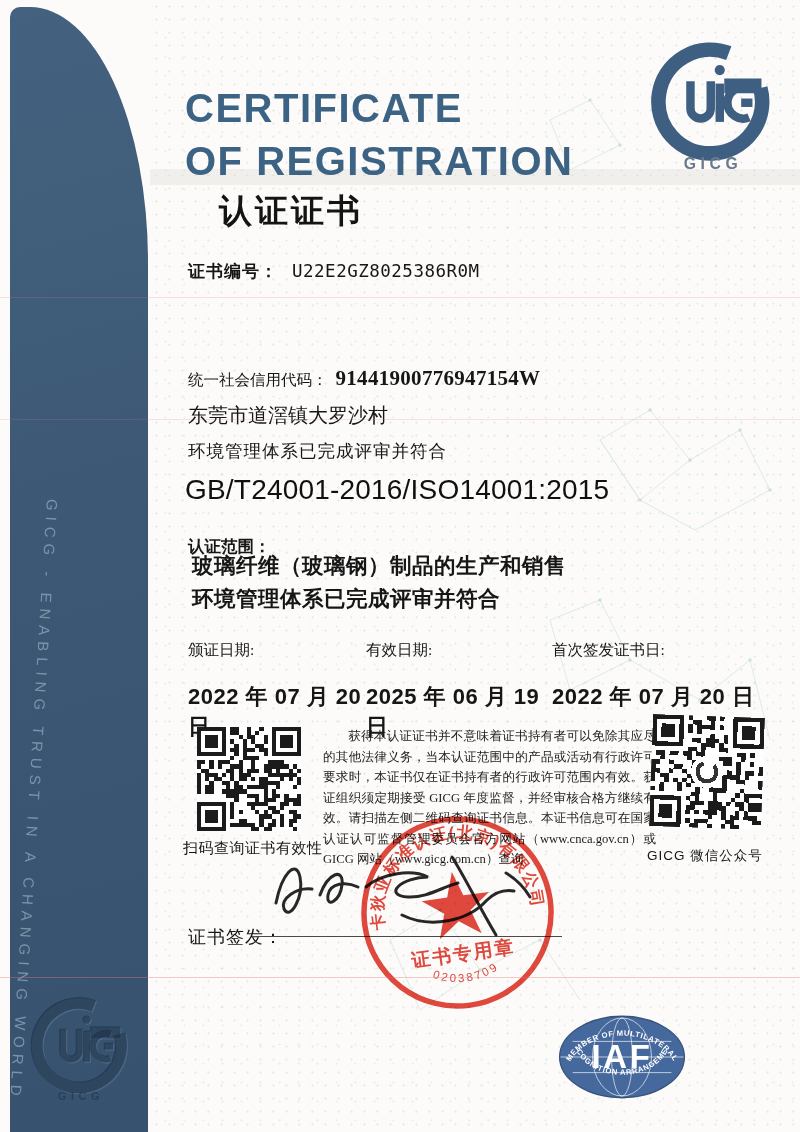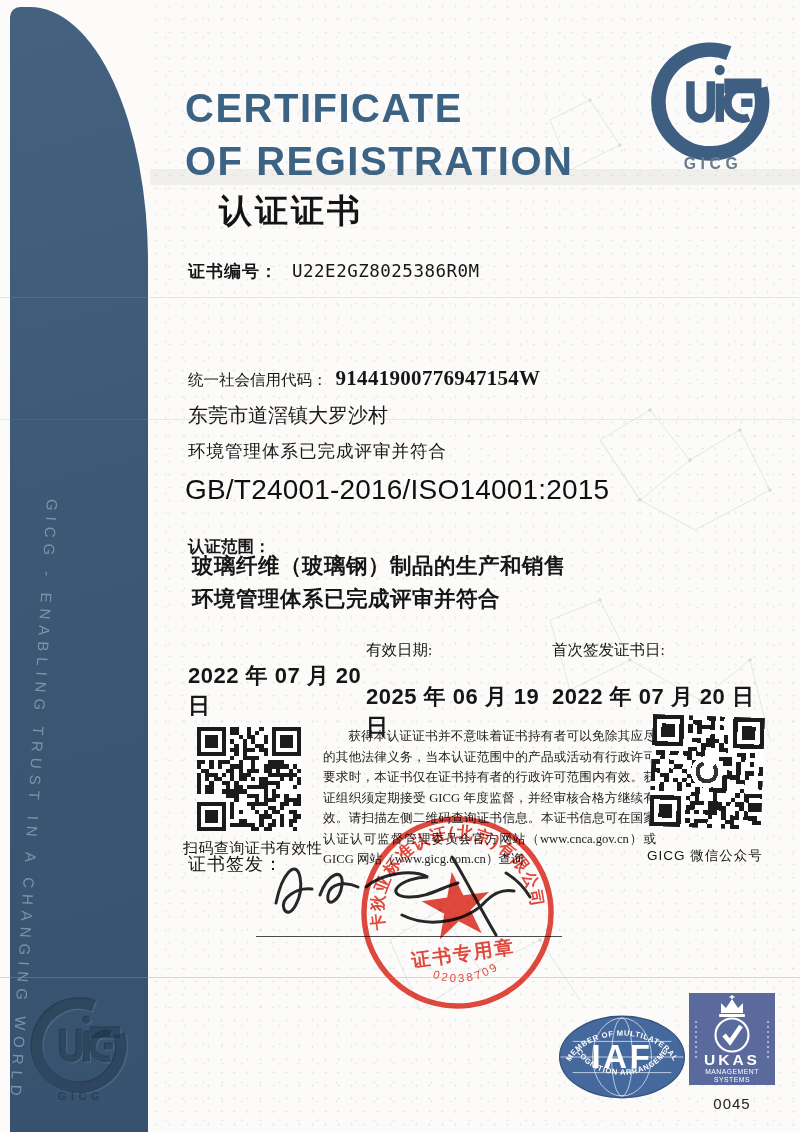--- a/index.html
+++ b/index.html
@@ -59,21 +59,21 @@
   .qr{z-index:10;position:absolute;background:#fff;}
   .qr svg{width:100%;height:100%;display:block;}
   .qr-left{left:197px;top:727px;width:104px;height:104px;}
   .qr-right{left:651px;top:716px;width:112px;height:112px;transform:rotate(2deg);}
   .qr-cap-l{position:absolute;left:183px;top:839px;z-index:10;font-size:15px;letter-spacing:0.5px;}
   .qr-cap-r{position:absolute;left:647px;top:847px;z-index:10;font-size:13.5px;letter-spacing:1px;}
 
   .disclaimer{position:absolute;left:311px;top:714px;width:333px;z-index:10;margin:12px;
               font-size:12.6px;line-height:1.63;text-align:justify;text-indent:2em;color:#1c1c1c;}
 
-  .sign-label{position:absolute;left:188px;top:852px;z-index:10;font-size:18px;letter-spacing:1px;text-align:center;}
+  .sign-label{position:absolute;left:188px;top:925px;z-index:10;font-size:18px;letter-spacing:1px;text-align:center;}
   .signature{position:absolute;left:262px;top:843px;width:300px;height:100px;z-index:25;}
   .sign-line{position:absolute;left:256px;top:936px;width:306px;border-top:1.5px solid #4a4a4a;z-index:12;}
 
   .stamp{position:absolute;left:358px;top:813px;width:199px;height:199px;z-index:30;
          transform:rotate(-8deg);opacity:0.88;mix-blend-mode:multiply;}
 
   .footer{position:absolute;left:188px;top:941px;z-index:10;}
   .footer .co{font-size:17.5px;font-weight:700;color:#151515;}
   .footer .sub{font-size:13px;font-style:italic;line-height:16.5px;margin-top:3px;color:#232323;}
 
@@ -177,20 +177,21 @@
   <div class="statement serif">环境管理体系已完成评审并符合</div>
   <div class="standard">GB/T24001-2016/ISO14001:2015</div>
   <div class="scope-label serif">认证范围：</div>
   <div class="scope">
     <div>玻璃纤维（玻璃钢）制品的生产和销售</div>
     <div>环境管理体系已完成评审并符合</div>
   </div>
 
   <div class="dates">
     <div class="dcol1">
+      <div class="dlabel serif">颁证日期:</div>
       <div class="dval">2022 年 07 月 20 日</div>
     </div>
     <div class="dcol2">
       <div class="dlabel serif">有效日期:</div>
       <div class="dval">2025 年 06 月 19 日</div>
     </div>
     <div class="dcol3">
       <div class="dlabel serif">首次签发证书日:</div>
       <div class="dval">2022 年 07 月 20 日</div>
     </div>
@@ -668,38 +669,18 @@
     <path id="iafBot" d="M22,42 A56,42 0 0 0 128,42" fill="none"></path>
     <text font-size="8.8" font-weight="600" fill="#ffffff" letter-spacing="0.8">
       <textPath href="#iafTop" startOffset="50%" text-anchor="middle">MEMBER OF MULTILATERAL</textPath>
     </text>
     <text x="75" y="63" text-anchor="middle" font-size="38" font-weight="bold" fill="#ffffff" letter-spacing="3">IAF</text>
     <text font-size="8.8" font-weight="600" fill="#ffffff" letter-spacing="0.8">
       <textPath href="#iafBot" startOffset="50%" text-anchor="middle">RECOGNITION ARRANGEMENT</textPath>
     </text>
   </svg>
 
-  <div class="ukas-wrap">
-    <svg class="ukas" viewBox="0 0 86 100">
-      <rect x="0" y="0" width="86" height="92" fill="#5b6a9c"></rect>
-      <g>
-        <path d="M32,20 L32,10 L37,15 L43,6 L49,15 L54,10 L54,20 Z" fill="#ffffff"></path>
-        <rect x="30" y="21" width="26" height="3" rx="1" fill="#ffffff"></rect>
-        <path d="M43,6 V2 M40.5,4 H45.5" stroke="#ffffff" stroke-width="1.5" fill="none"></path>
-      </g>
-      <circle cx="43" cy="42" r="16.5" fill="none" stroke="#ffffff" stroke-width="2.2"></circle>
-      <path d="M35,42 L41,49 L52,33" fill="none" stroke="#ffffff" stroke-width="4.5"></path>
-      <g stroke="#ffffff" stroke-width="1" stroke-dasharray="2 3">
-        <path d="M7,28 V66"></path>
-          <path d="M79,28 V66"></path>
-      </g>
-      <text x="43" y="72" text-anchor="middle" font-size="15.5" font-weight="bold" fill="#ffffff" letter-spacing="3">UKAS</text>
-      <text x="43" y="81" text-anchor="middle" font-size="6.8" fill="#ffffff" letter-spacing="0.5">MANAGEMENT</text>
-      <text x="43" y="89" text-anchor="middle" font-size="6.8" fill="#ffffff" letter-spacing="0.5">SYSTEMS</text>
-    </svg>
-    <div class="ukas-code">0045</div>
-  </div>
 
   <div class="scanline" style="top:297px;opacity:.6"></div>
   <div class="scanline" style="top:419px;opacity:.5"></div>
   <div class="scanline" style="top:977px"></div>
 
 </div>
 
 </body></html>

